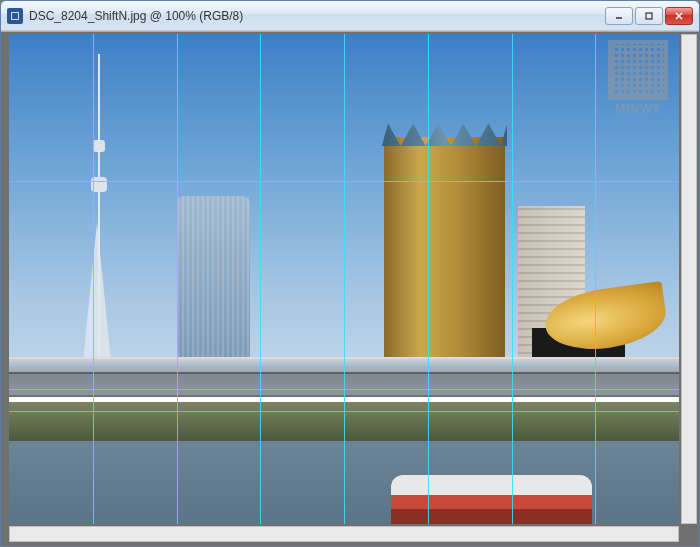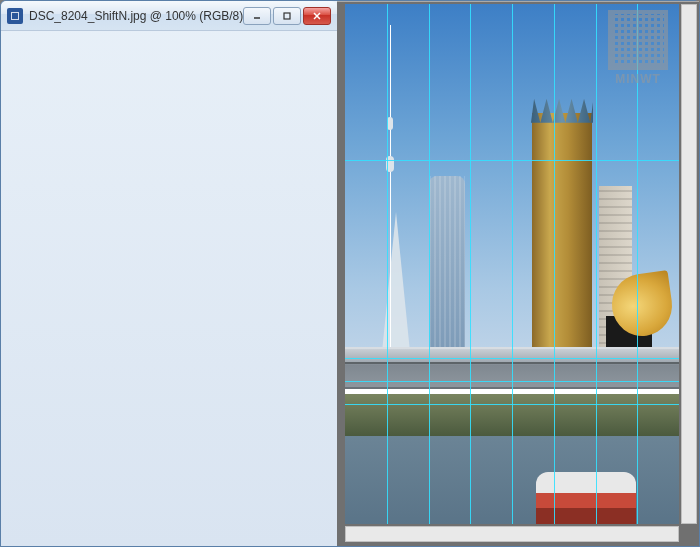--- a/index.html
+++ b/index.html
@@ -11,21 +11,21 @@
     height: 547px;
     overflow: hidden;
   }
   .window {
     width: 700px;
     height: 547px;
     background: linear-gradient(to bottom, #e8f0f8 0%, #d9e4f1 100%);
     border: 1px solid #5a7fa8;
     border-radius: 6px 6px 0 0;
     display: flex;
-    flex-direction: row;
+    flex-direction: column;
     box-shadow: 0 0 8px rgba(0,0,0,0.3);
   }
   .titlebar {
     height: 30px;
     display: flex;
     align-items: center;
     padding: 0 6px;
     background: linear-gradient(to bottom, #f5f9fd 0%, #dde8f4 45%, #cfdff0 46%, #d6e4f2 100%);
     border-bottom: 1px solid #b9c9dc;
     border-radius: 6px 6px 0 0;

